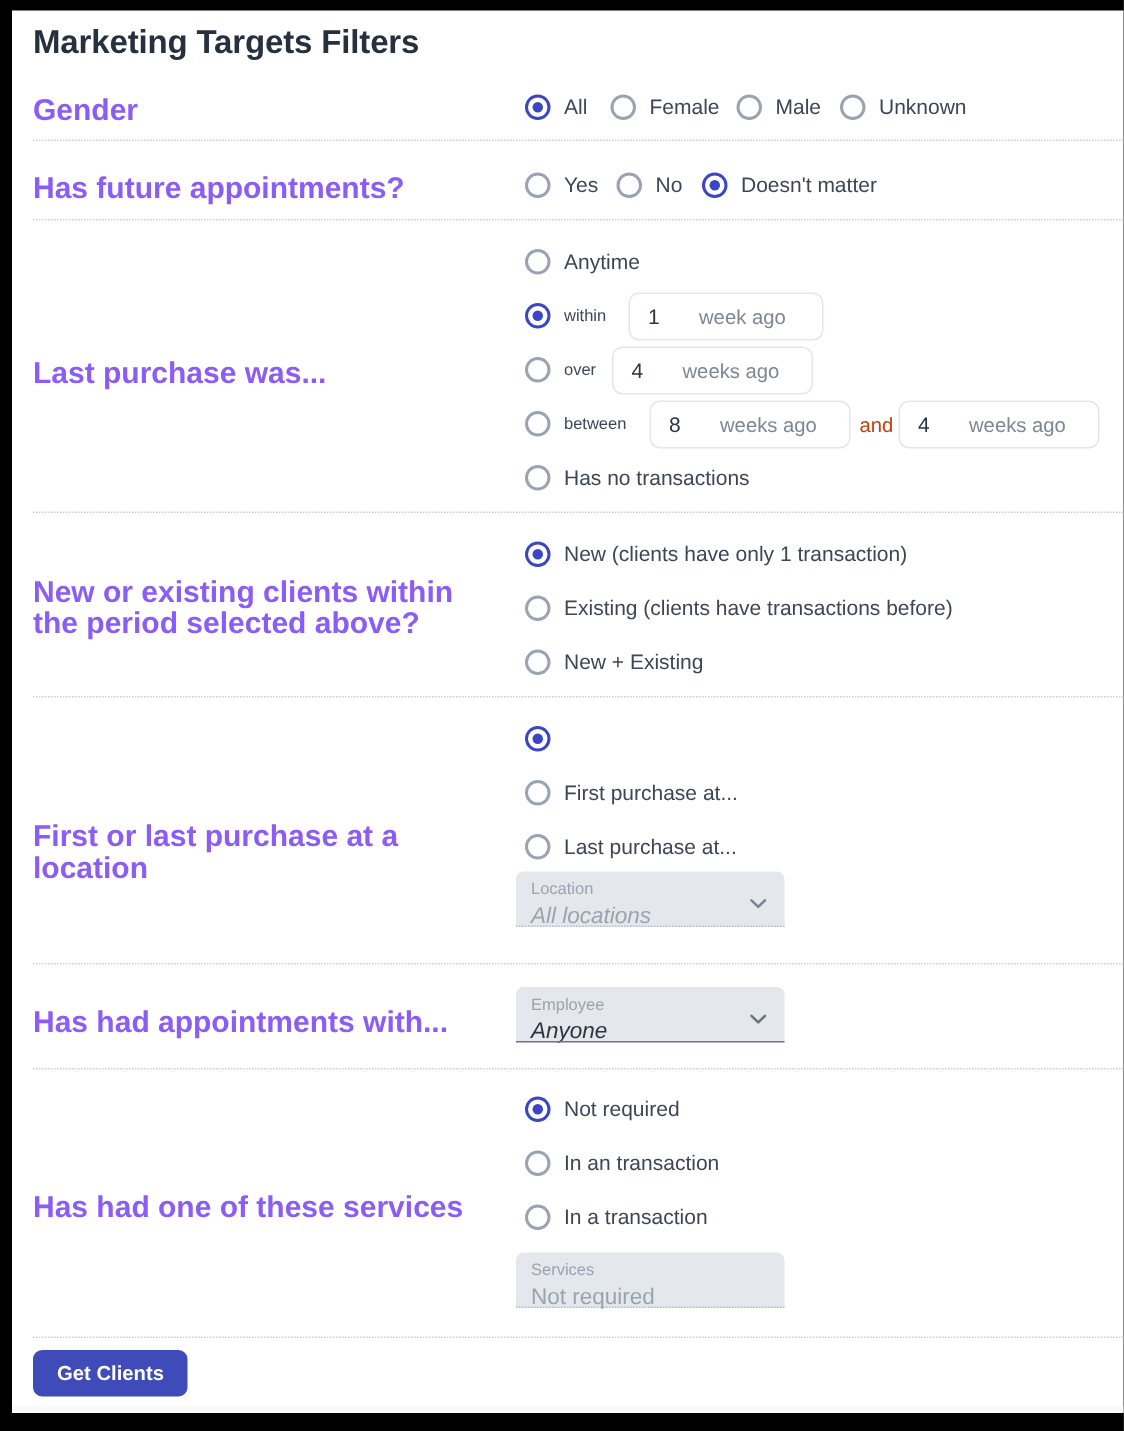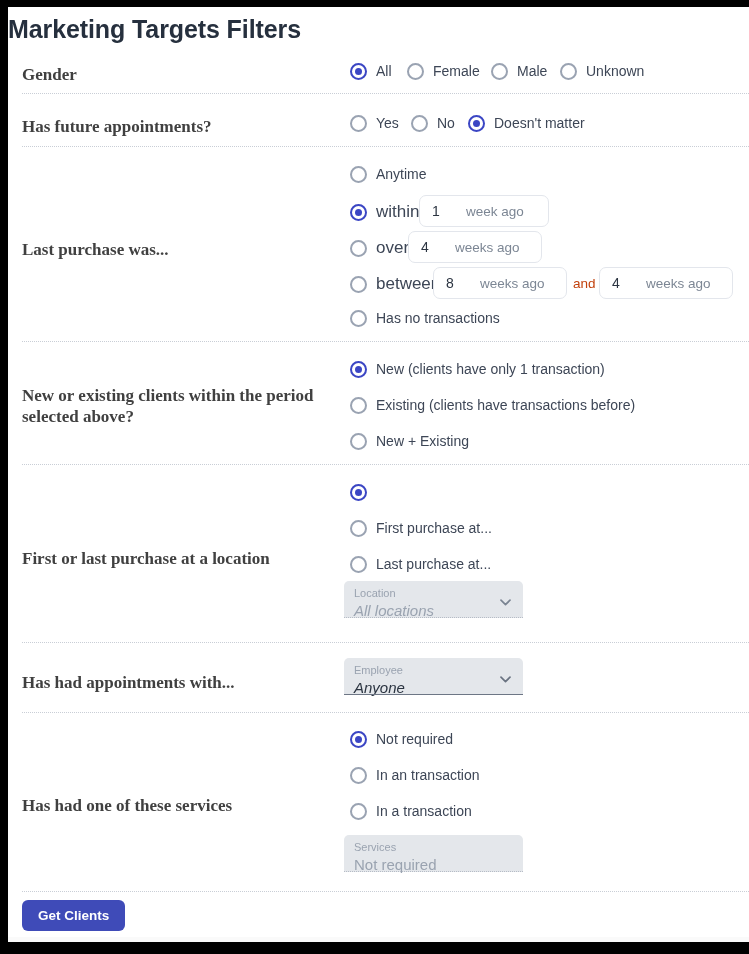--- a/index.html
+++ b/index.html
@@ -27,23 +27,23 @@
     left: 8px;
     top: 7px;
     width: 741px;
     height: 935px;
     background: #ffffff;
     overflow: hidden;
   }
 
   .title {
     position: absolute;
-    left: 0;
+    left: 14px;
     top: 8px;
-    font-size: 25px;
+    font-size: 22px;
     font-weight: bold;
     color: #26303e;
     letter-spacing: -0.1px;
   }
 
   
   .row {
     position: absolute;
     left: 0;
     width: 741px;
@@ -52,26 +52,25 @@
   .row-divider {
     position: absolute;
     left: 14px;
     width: 727px;
     height: 0;
     border-top: 1px dotted #c9ced6;
   }
   .row-label {
     position: absolute;
     left: 14px;
-    font-size: 17px;
+    font-size: 20px;
     font-weight: bold;
-    color: #404040;
+    color: #8b5cf6;
     line-height: 21px;
     width: 310px;
-    font-family: Liberation Serif, serif;
   }
 
   
   .radio-item {
     position: absolute;
     display: flex;
     align-items: center;
     white-space: nowrap;
   }
   .radio {
@@ -98,21 +97,21 @@
   .radio-label {
     margin-left: 9px;
     font-size: 14px;
     color: #3d4656;
     line-height: 17px;
   }
 
   
   .inline-word {
     margin-left: 9px;
-    font-size: 17px;
+    font-size: 11px;
     color: #3d4656;
   }
 
   
   .numbox {
     position: absolute;
     height: 32px;
     box-sizing: border-box;
     border: 1px solid #e3e6ec;
     border-radius: 7px;

